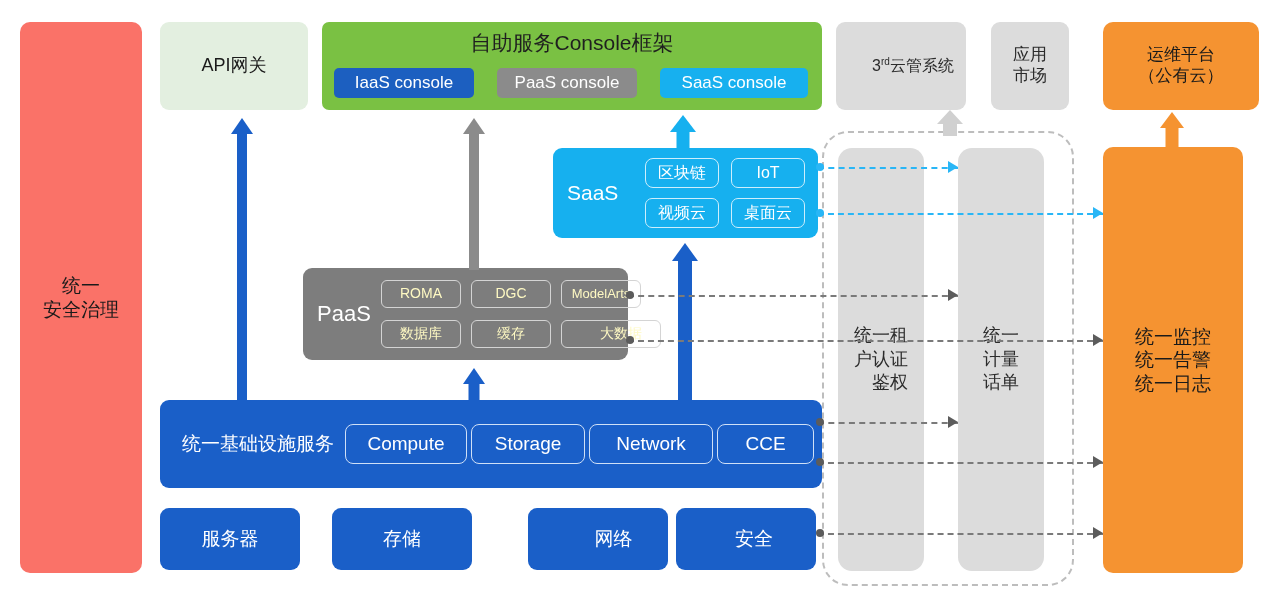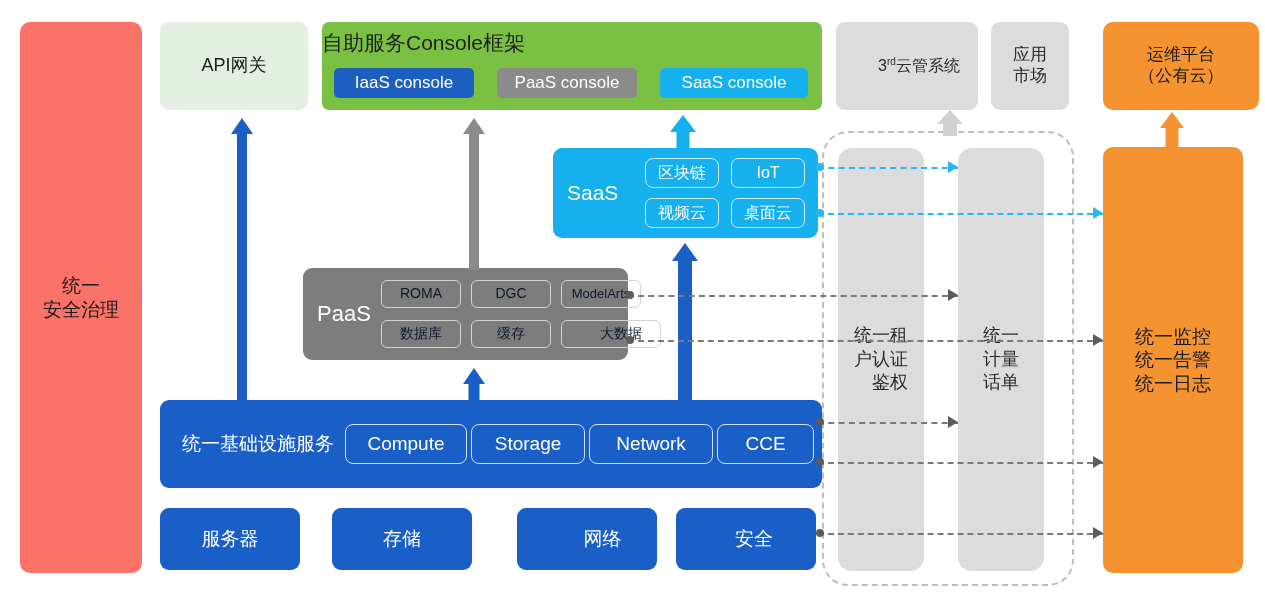--- a/index.html
+++ b/index.html
@@ -46,33 +46,33 @@
     left:160px; top:22px; width:148px; height:88px;
     background:#e3efe0; color:#1a1a1a; font-size:18px;
   }
   #console-frame{
     left:322px; top:22px; width:500px; height:88px;
     background:#7ac143; border-radius:7px;
     display:block; padding:0;
   }
   #console-title{
     position:absolute; left:0; right:0; top:8px;
-    text-align:left; font-size:21px; color:#1f1f1f;
+    text-align:center; font-size:21px; color:#1f1f1f;
   }
   .console-chip{
     position:absolute; top:46px; height:30px;
     border-radius:5px; color:#ffffff; font-size:17px;
     display:flex; align-items:center; justify-content:center;
   }
   #chip-iaas{ left:12px; width:140px; background:#1c5fc0; }
   #chip-paas{ left:175px; width:140px; background:#8b8b8b; }
   #chip-saas{ left:338px; width:148px; background:#17b0ef; }
 
   #third-cloud{
-    left:836px; top:22px; width:142px; height:88px;
+    left:836px; top:22px; width:130px; height:88px;
     background:#dcdcdc; color:#2b2b2b; font-size:16px;padding-left:24px;
   }
   #third-cloud sup{font-size:10px; vertical-align:super;}
   #app-market{
     left:991px; top:22px; width:78px; height:88px;
     background:#dcdcdc; color:#2b2b2b; font-size:17px;
   }
 
   
   #saas{
@@ -99,21 +99,21 @@
     left:303px; top:268px; width:325px; height:92px;
     background:#7d7d7d; border-radius:9px; display:block;
   }
   #paas-label{
     position:absolute; left:14px; top:50%; transform:translateY(-50%);
     color:#ffffff; font-size:22px;
   }
   .paas-chip{
     position:absolute; height:26px; width:78px;
     border:1.4px solid #d4d4d4; border-radius:6px;
-    color:#0f172a; font-size:14px;
+    color:#fef9c3; font-size:14px;
     display:flex; align-items:center; justify-content:center;
   }
   #paas-c0{ left:78px;  top:12px; }
   #paas-c1{ left:168px; top:12px; }
   #paas-c2{ left:258px; top:12px; font-size:13px;}
   #paas-c3{ left:78px;  top:52px; }
   #paas-c4{ left:168px; top:52px; }
   #paas-c5{ left:258px; top:52px;padding-left:20px; }
 
   
@@ -135,21 +135,21 @@
   #iaas-c1{ left:311px; width:112px; }
   #iaas-c2{ left:429px; width:122px; }
   #iaas-c3{ left:557px; width:95px; }
 
   
   .bottom-box{
     top:508px; height:62px; width:140px;
     background:#1a5fc8; color:#ffffff; font-size:19px;
     border-radius:9px;
   }
-  #b0{ left:160px; } #b1{ left:332px; } #b2{ left:517px;padding-left:31px; } #b3{ left:676px;padding-left:16px; }
+  #b0{ left:160px; } #b1{ left:332px; } #b2{ left:528px;padding-left:31px; } #b3{ left:676px;padding-left:16px; }
 
   
   #auth-container{
     position:absolute; left:822px; top:131px; width:252px; height:455px;
     border:2.5px dashed #bdbdbd; border-radius:26px; box-sizing:border-box;
   }
   .auth-col{
     position:absolute; background:#dcdcdc; border-radius:14px;
     display:flex; align-items:center; justify-content:center;
     text-align:right; color:#2b2b2b; font-size:18px; line-height:1.3;

